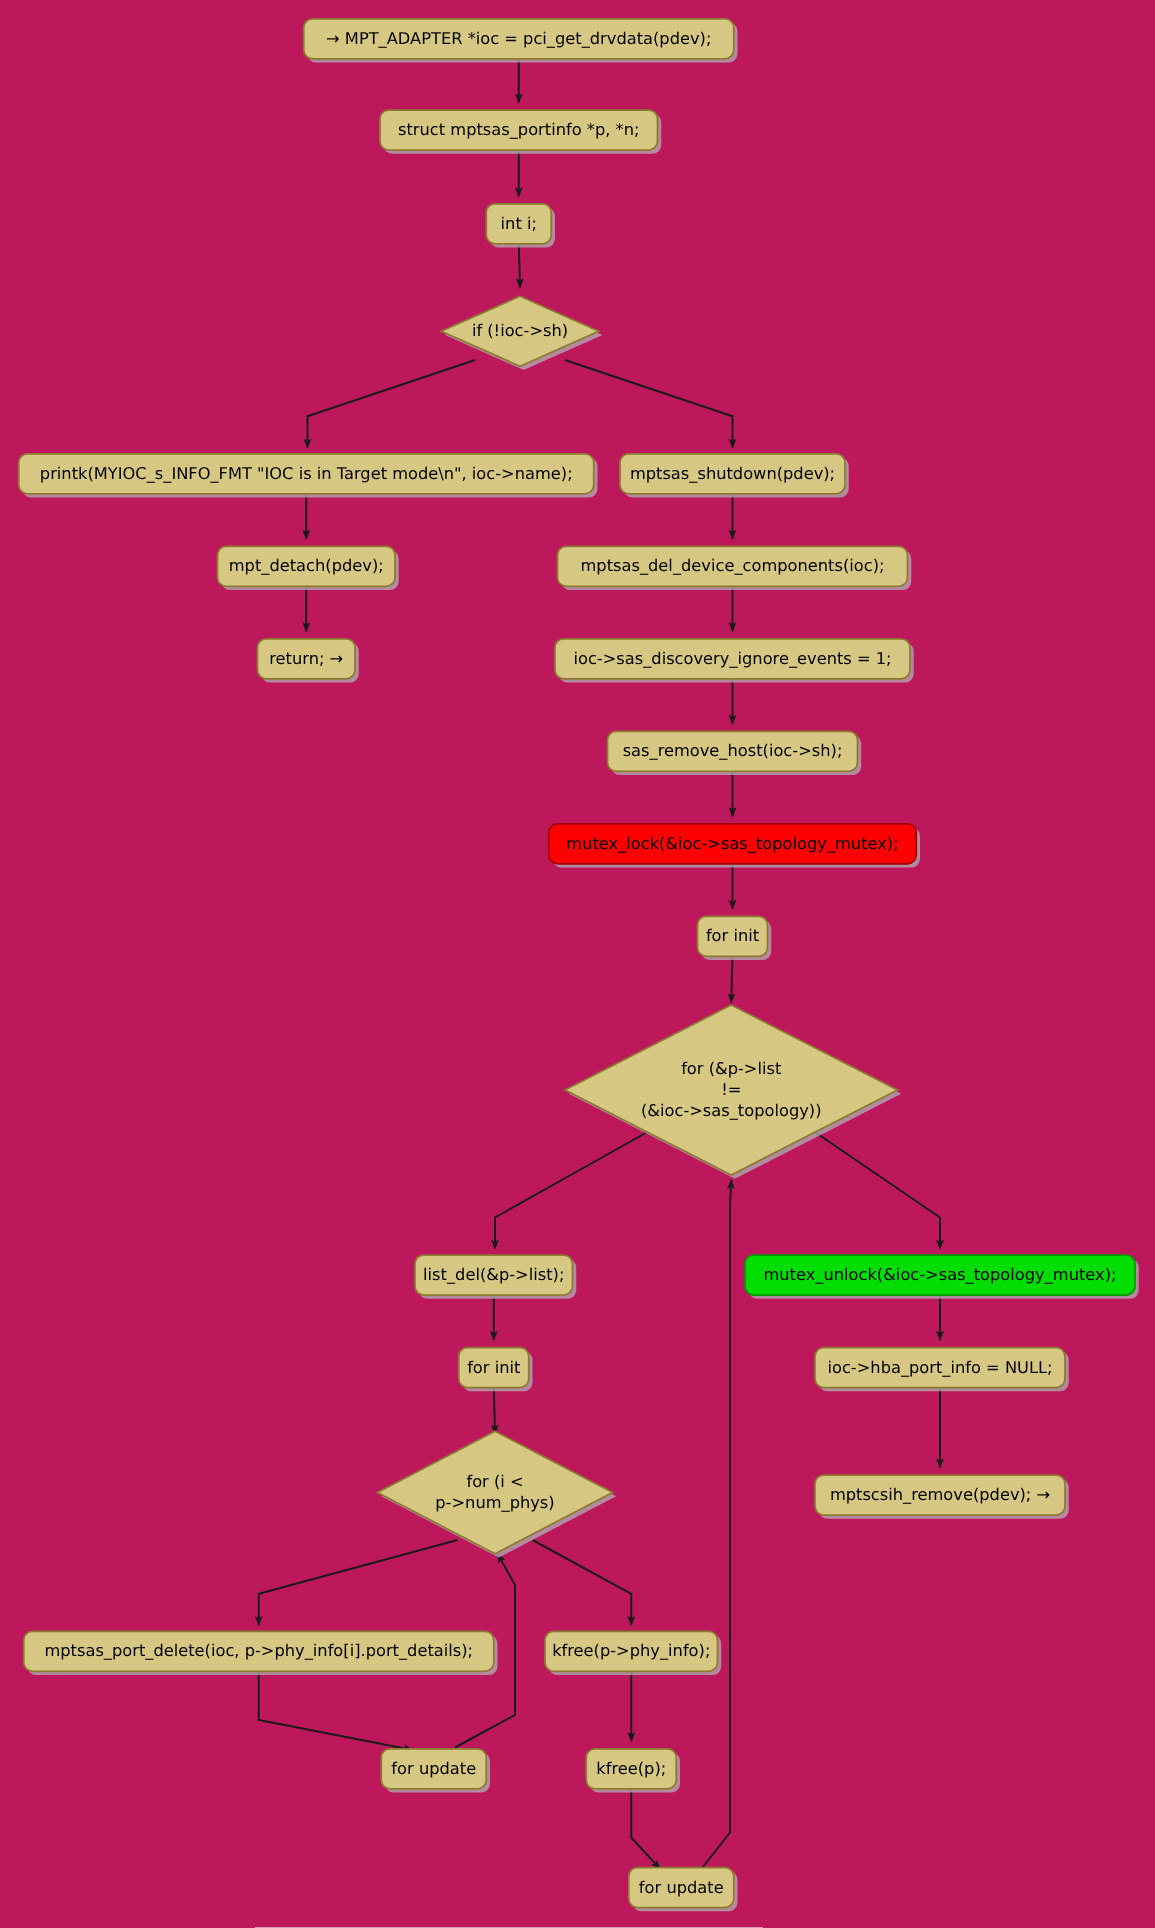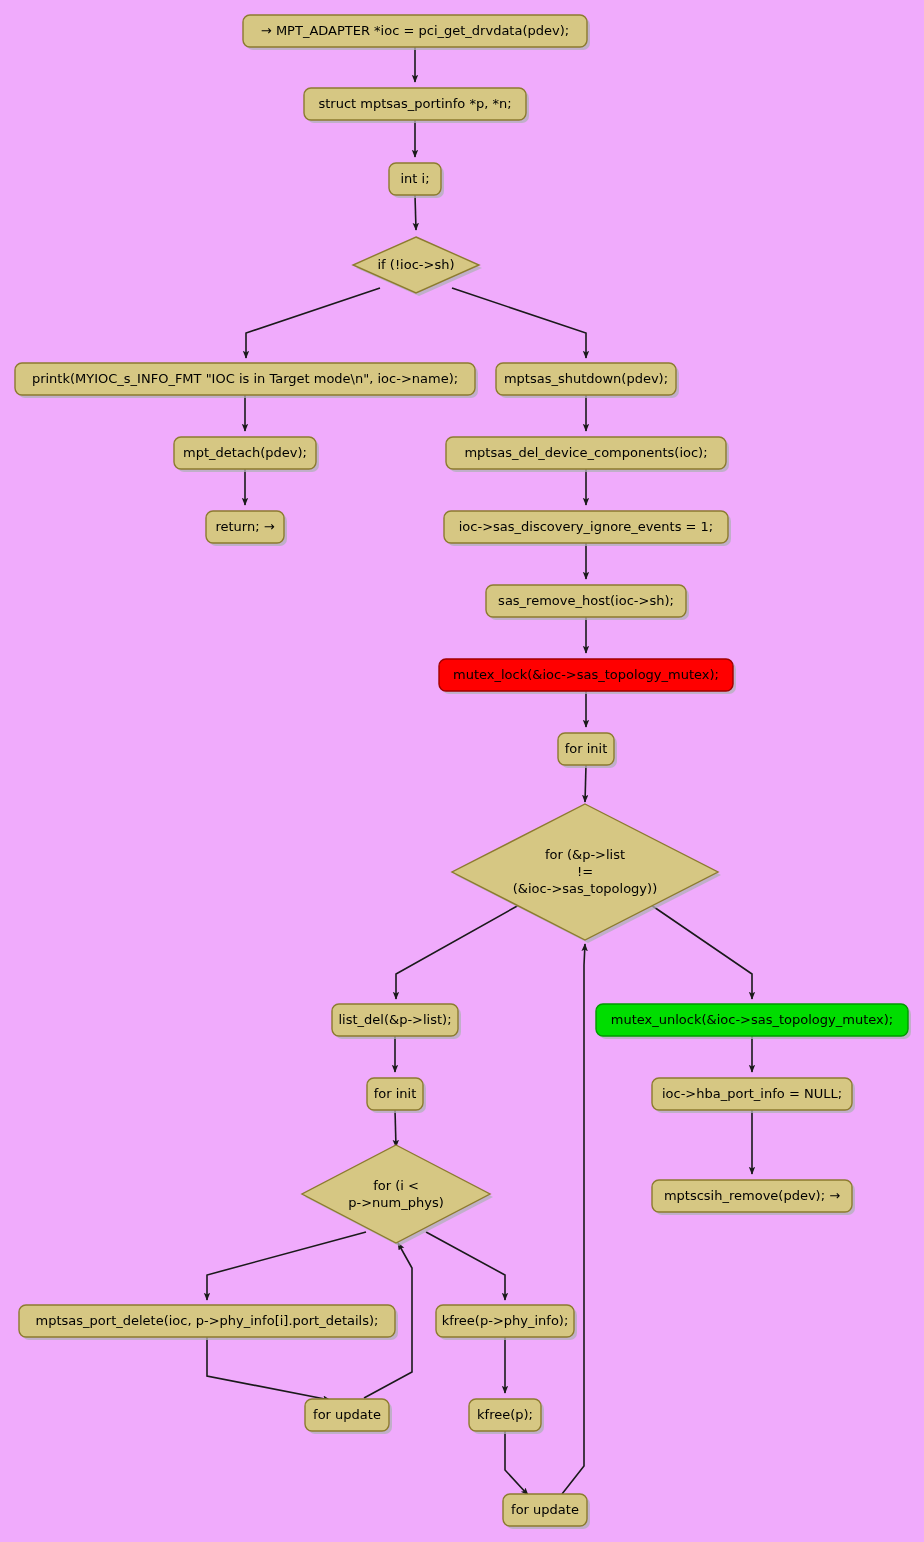--- a/index.html
+++ b/index.html
@@ -4,21 +4,21 @@
 <style>
   html, body {
     margin: 0;
     padding: 0;
     background: #ffffff;
   }
   #diagram-root {
     position: relative;
     width: 924px;
     height: 1542px;
-    background: #f0abfc;
+    background: #be185d;
     font-family: "DejaVu Sans", sans-serif;
   }
   svg#flow {
     display: block;
     width: 924px;
     height: 1542px;
   }
   .node-label {
     font-family: "DejaVu Sans", sans-serif;
     font-size: 13px;

